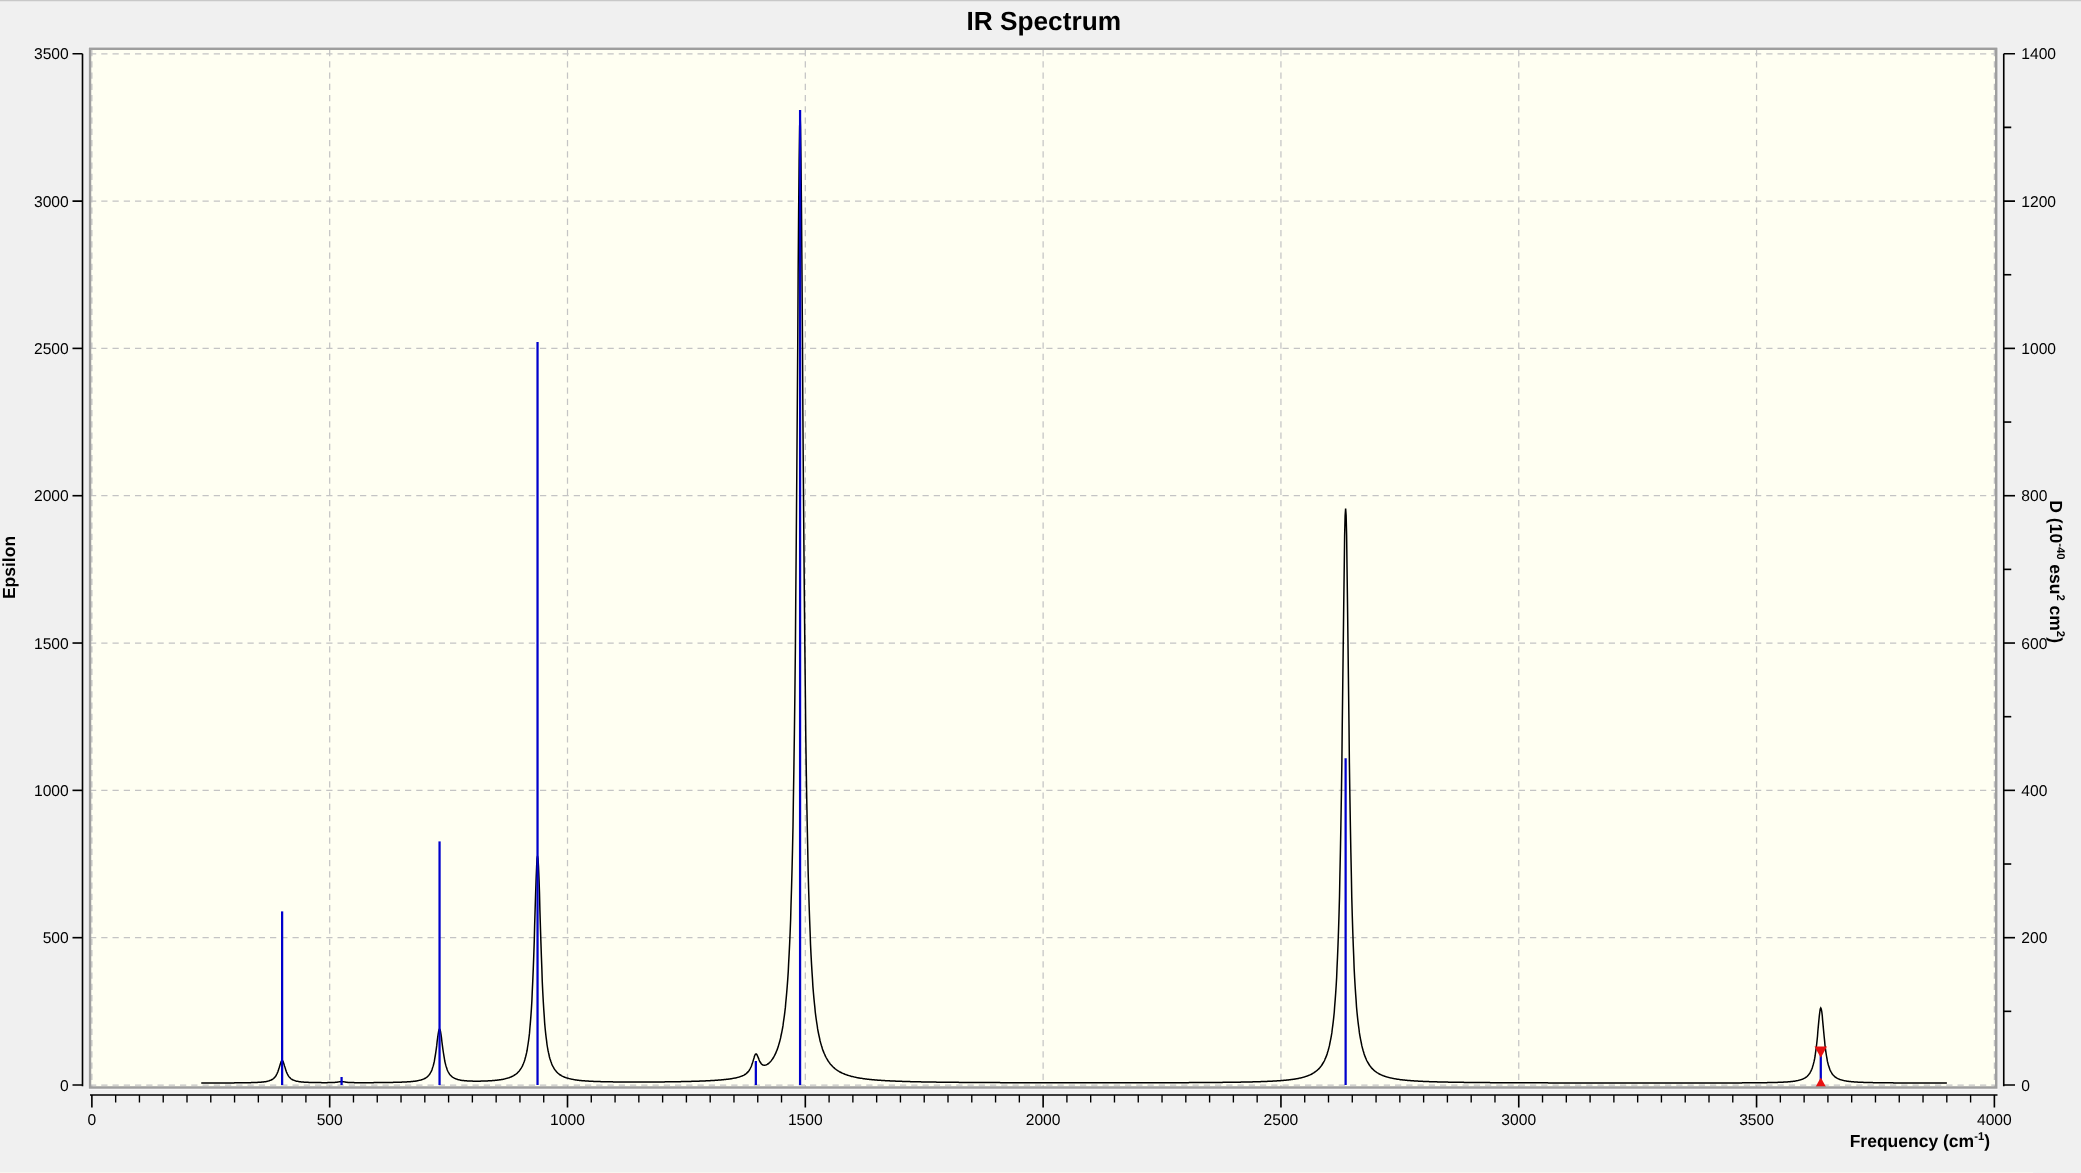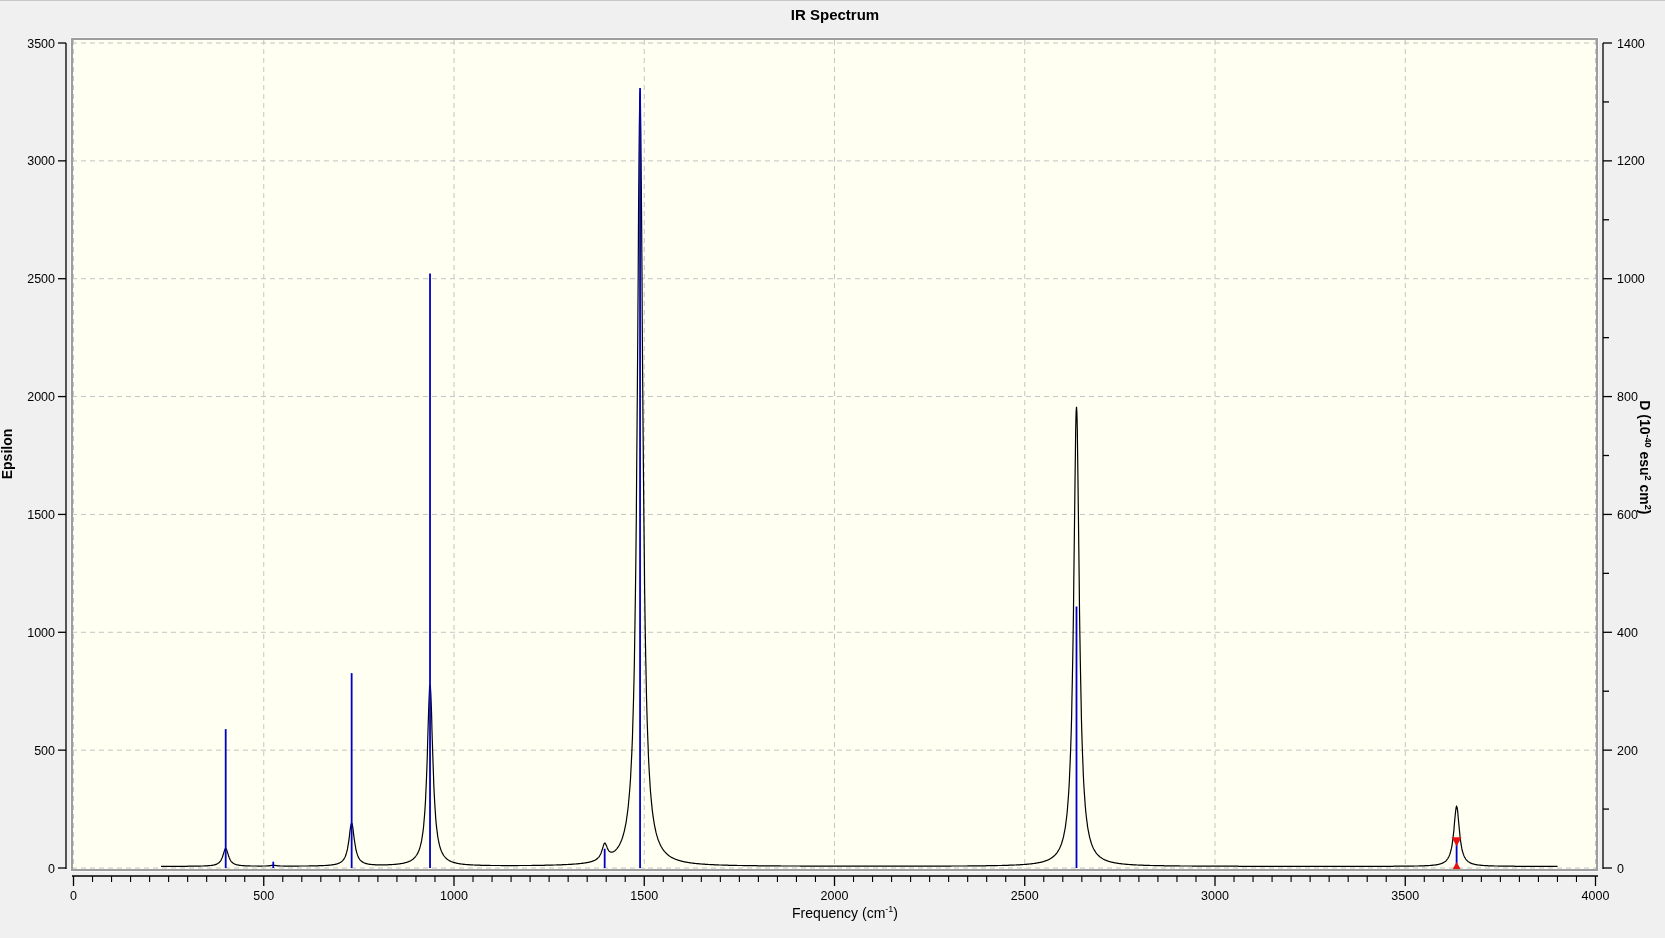--- a/index.html
+++ b/index.html
@@ -9,27 +9,27 @@
     font-family:"Liberation Sans", sans-serif;
     overflow:hidden;
     position:relative;
     border-top:1px solid #c8c8c8;
     box-sizing:border-box;
   }
   .chart-title{
     position:absolute;
     left:73px;width:1524px;top:5px;
     text-align:center;
-    font-size:15px;font-weight:bold;color:#000;
+    font-size:21px;font-weight:bold;color:#000;
   }
   .xaxis-title{
     position:absolute;
-    left:83px;width:1524px;top:903px;
-    text-align:center;
-    font-size:14px;font-weight:normal;color:#000;
+    left:68px;width:1524px;top:903px;
+    text-align:right;
+    font-size:14px;font-weight:bold;color:#000;
   }
   .yleft-title{
     position:absolute;
     left:-443px;top:445px;width:900px;
     text-align:center;
     transform:rotate(-90deg);
     font-size:14px;font-weight:bold;color:#000;
   }
   .yright-title{
     position:absolute;

